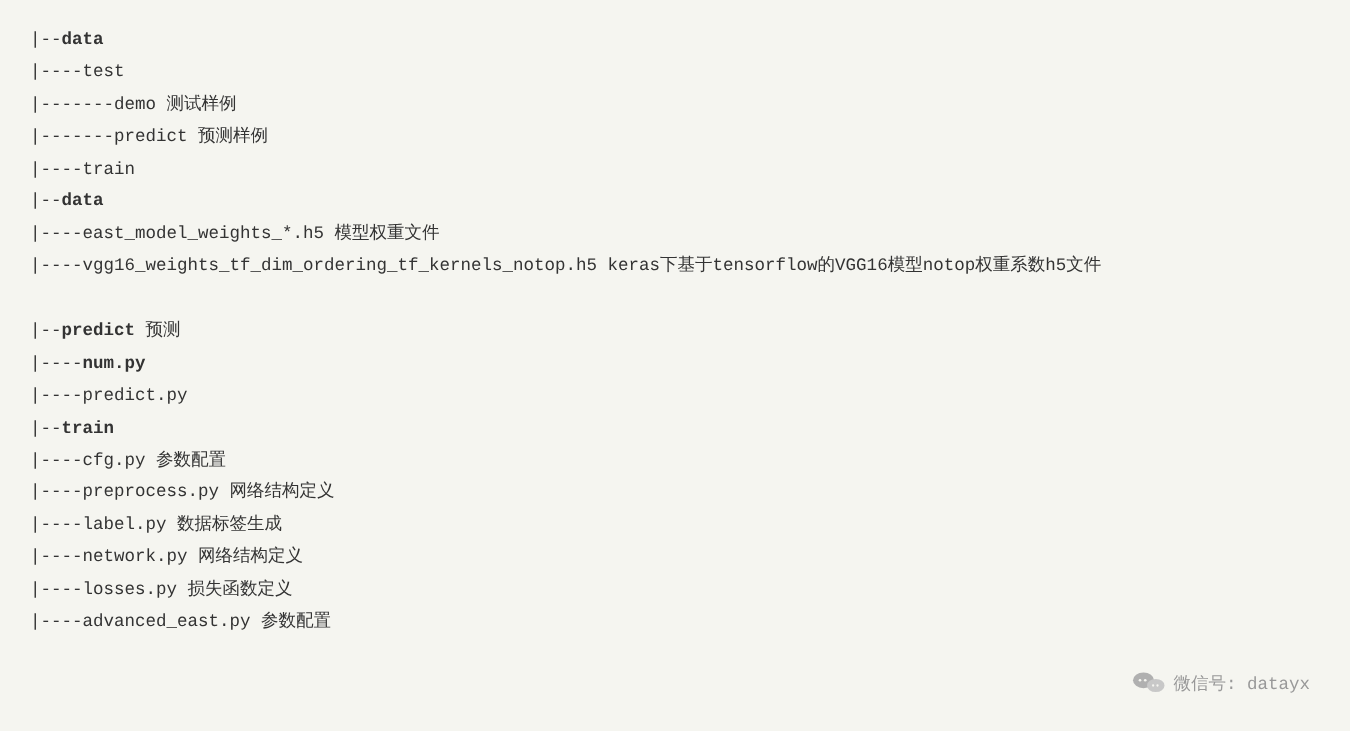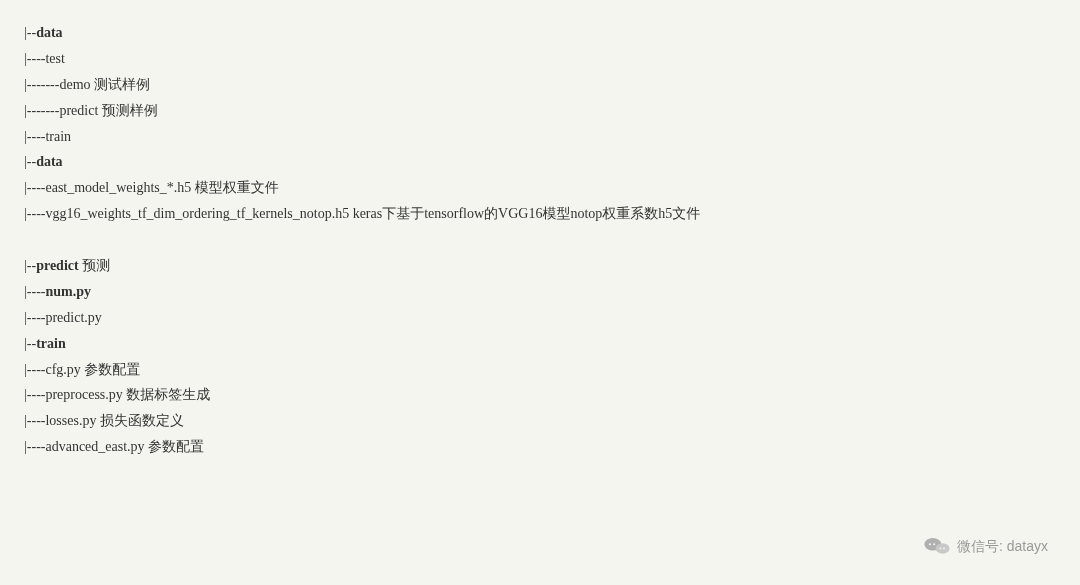--- a/index.html
+++ b/index.html
@@ -18,29 +18,28 @@
       position: relative;
     }
 
     .content {
       line-height: 1.85;
     }
 
     .line {
       display: block;
       white-space: pre;
-      font-family: Liberation Serif, serif;
     }
 
     .watermark {
       position: fixed;
       bottom: 24px;
       right: 32px;
       color: #999;
-      font-family: Liberation Sans, sans-serif;
+      font-family: Liberation Mono, monospace;
       font-size: 14px;
       display: flex;
       align-items: center;
       gap: 6px;
     }
 
     .wechat-icon {
       width: 28px;
       height: 28px;
     }
@@ -57,21 +56,23 @@
     <span class="line">|----train</span>
     <span class="line">|--<strong>data</strong></span>
     <span class="line">|----east_model_weights_*.h5 模型权重文件</span>
     <span class="line">|----vgg16_weights_tf_dim_ordering_tf_kernels_notop.h5 keras下基于tensorflow的VGG16模型notop权重系数h5文件</span>
     <span class="line">&nbsp;</span>
     <span class="line">|--<strong>predict</strong> 预测</span>
     <span class="line">|----<strong>num.py</strong></span>
     <span class="line">|----predict.py</span>
     <span class="line">|--<strong>train</strong></span>
     <span class="line">|----cfg.py 参数配置</span>
-    <span class="line">|----preprocess.py 数据标签生成</span>
+    <span class="line">|----preprocess.py 网络结构定义</span>
+    <span class="line">|----label.py 数据标签生成</span>
+    <span class="line">|----network.py 网络结构定义</span>
     <span class="line">|----losses.py 损失函数定义</span>
     <span class="line">|----advanced_east.py 参数配置</span>
   </div>
 
 <div class="watermark">
   <svg class="wechat-icon" viewBox="0 0 40 40" fill="none" xmlns="http://www.w3.org/2000/svg">
     <ellipse cx="14" cy="16" rx="12" ry="9" fill="#b0b0b0"></ellipse>
     <circle cx="10" cy="16" r="1.5" fill="#f5f5f0"></circle>
     <circle cx="16" cy="16" r="1.5" fill="#f5f5f0"></circle>
     <ellipse cx="28" cy="22" rx="10" ry="7.5" fill="#c8c8c8"></ellipse>

